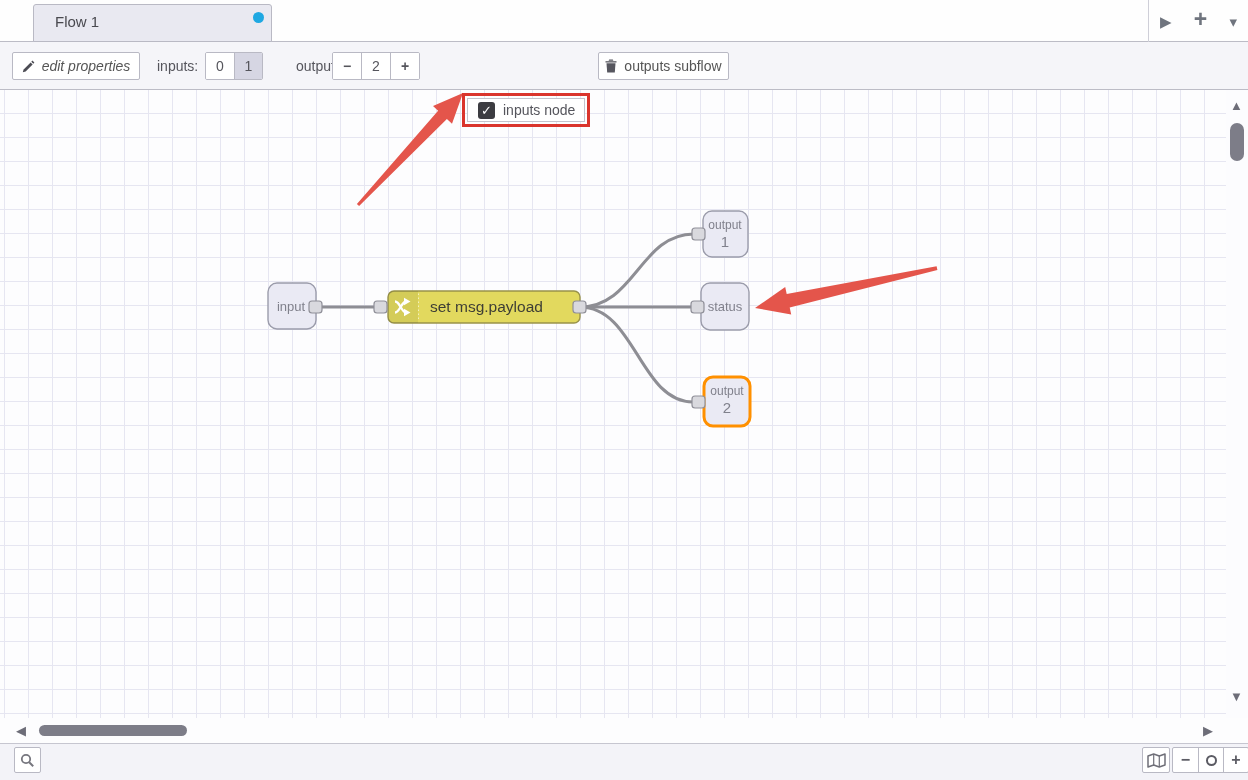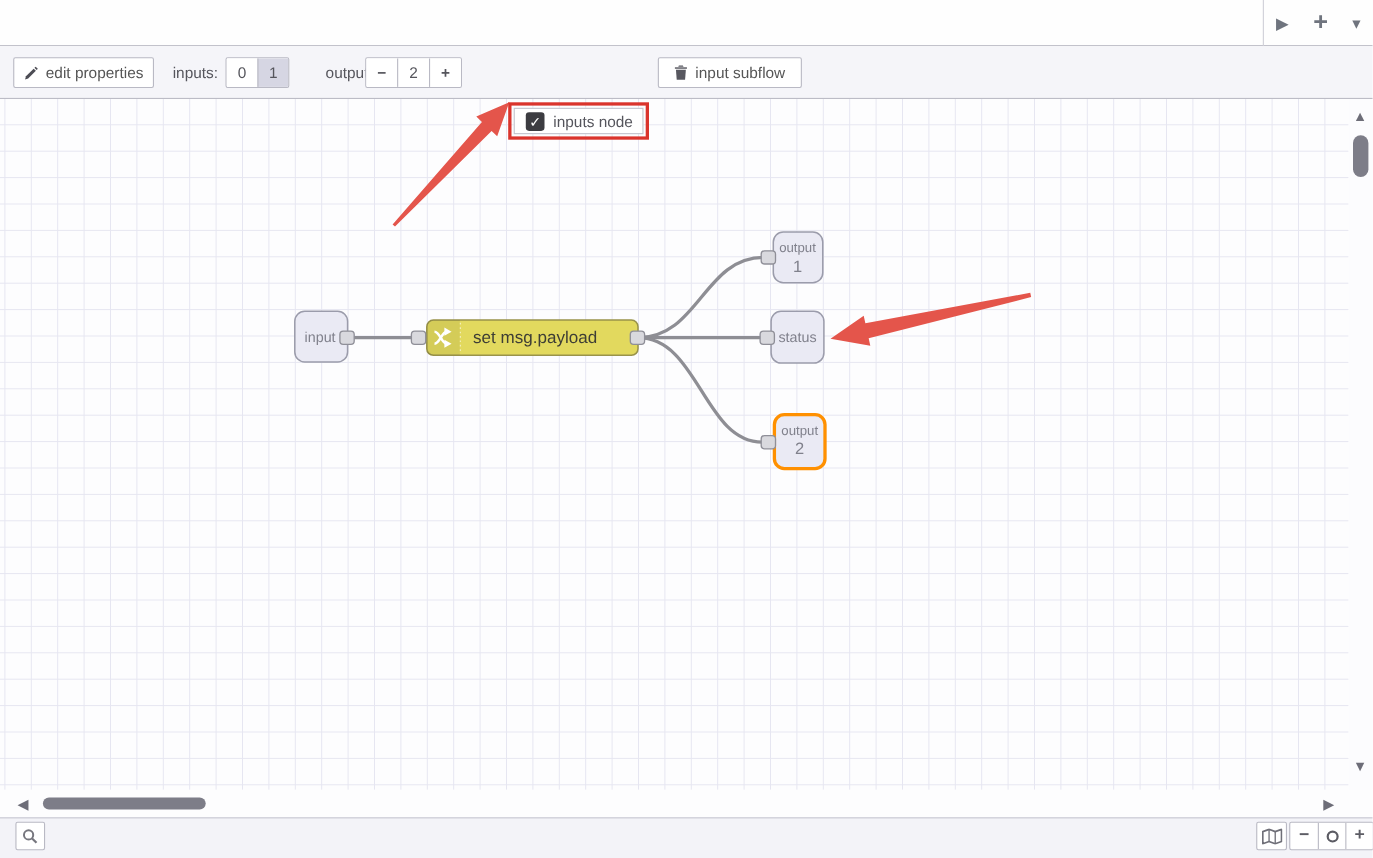--- a/index.html
+++ b/index.html
@@ -78,29 +78,33 @@
     font-size:16px; font-weight:bold; color:#5c5c64; cursor:pointer; }
   .zcell + .zcell { border-left:1px solid #b9b9c4; }
   .circle-glyph { width:11px; height:11px; border:2px solid #5c5c64; border-radius:50%; }
 </style>
 </head>
 <body>
 
 <div id="app">
 
   <div class="tabbar">
+    <div class="tab tab-inactive">
+      <span class="tab-label">Flow 1</span>
+      <span class="mod-dot"></span>
+    </div>
     <div class="tabbar-controls">
       <span class="tb-glyph">▶</span>
       <span class="tb-glyph plus">+</span>
       <span class="tb-glyph">▾</span>
     </div>
   </div>
 
   <div class="toolbar">
-    <div class="btn" style="left:12px; width:128px;">
+    <div class="btn" style="left:12px; width:128px;font-style:italic;">
       <svg width="13" height="13" viewBox="0 0 13 13">
         <path d="M0.8 12.2 L1.6 9.4 8.6 2.4 10.6 4.4 3.6 11.4 Z" fill="#4c4c54"></path>
         <path d="M9.3 1.7 L10.4 0.6 12.4 2.6 11.3 3.7 Z" fill="#4c4c54"></path>
       </svg>
       <span>edit properties</span>
     </div>
 
     <span class="tb-label" style="left:157px;text-align:center;">inputs:</span>
     <div class="btn-group" style="left:205px;">
       <div class="cell">0</div>
@@ -120,21 +124,21 @@
         <span>inputs node</span>
       </div>
     </div>
 
     <div class="btn" style="left:598px; width:131px;">
       <svg width="12" height="14" viewBox="0 0 12 14">
         <path d="M4.2 0.5 h3.6 l0.6 1.2 h-4.8 Z" fill="#57575f"></path>
         <rect x="0.5" y="2.2" width="11" height="1.3" fill="#57575f"></rect>
         <path d="M1.5 4.3 h9 l-0.7 9.2 h-7.6 Z" fill="#57575f"></path>
       </svg>
-      <span>input subflow</span>
+      <span>outputs subflow</span>
     </div>
   </div>
 
   <div class="canvas">
     <svg width="1226" height="628" viewBox="0 0 1226 628">
 
       <g stroke="#8e8e94" stroke-width="3" fill="none" stroke-linecap="round">
         <path d="M322 217 L375 217"></path>
         <path d="M580 217 C635 217 640 144 694 144"></path>
         <path d="M580 217 L692 217"></path>

